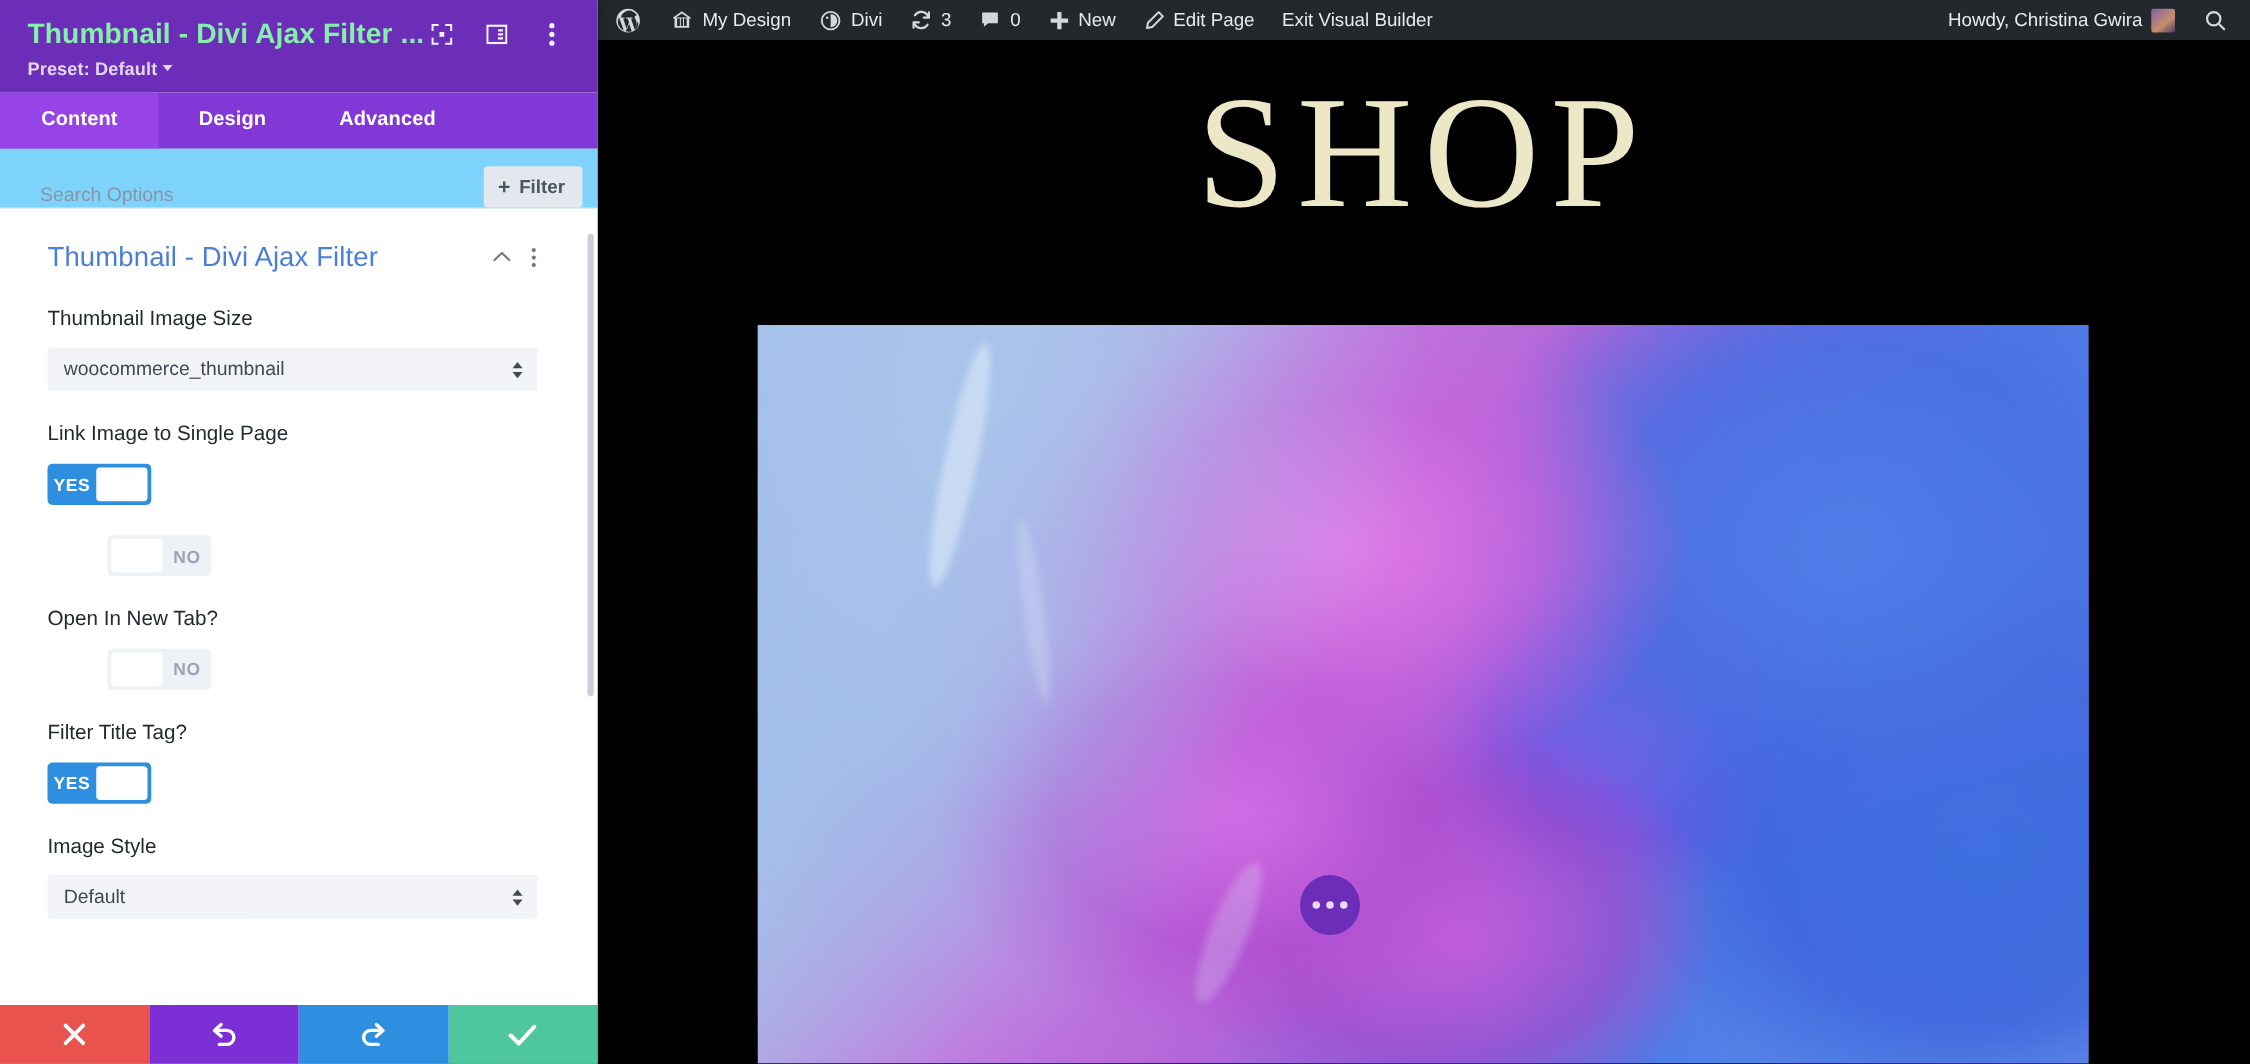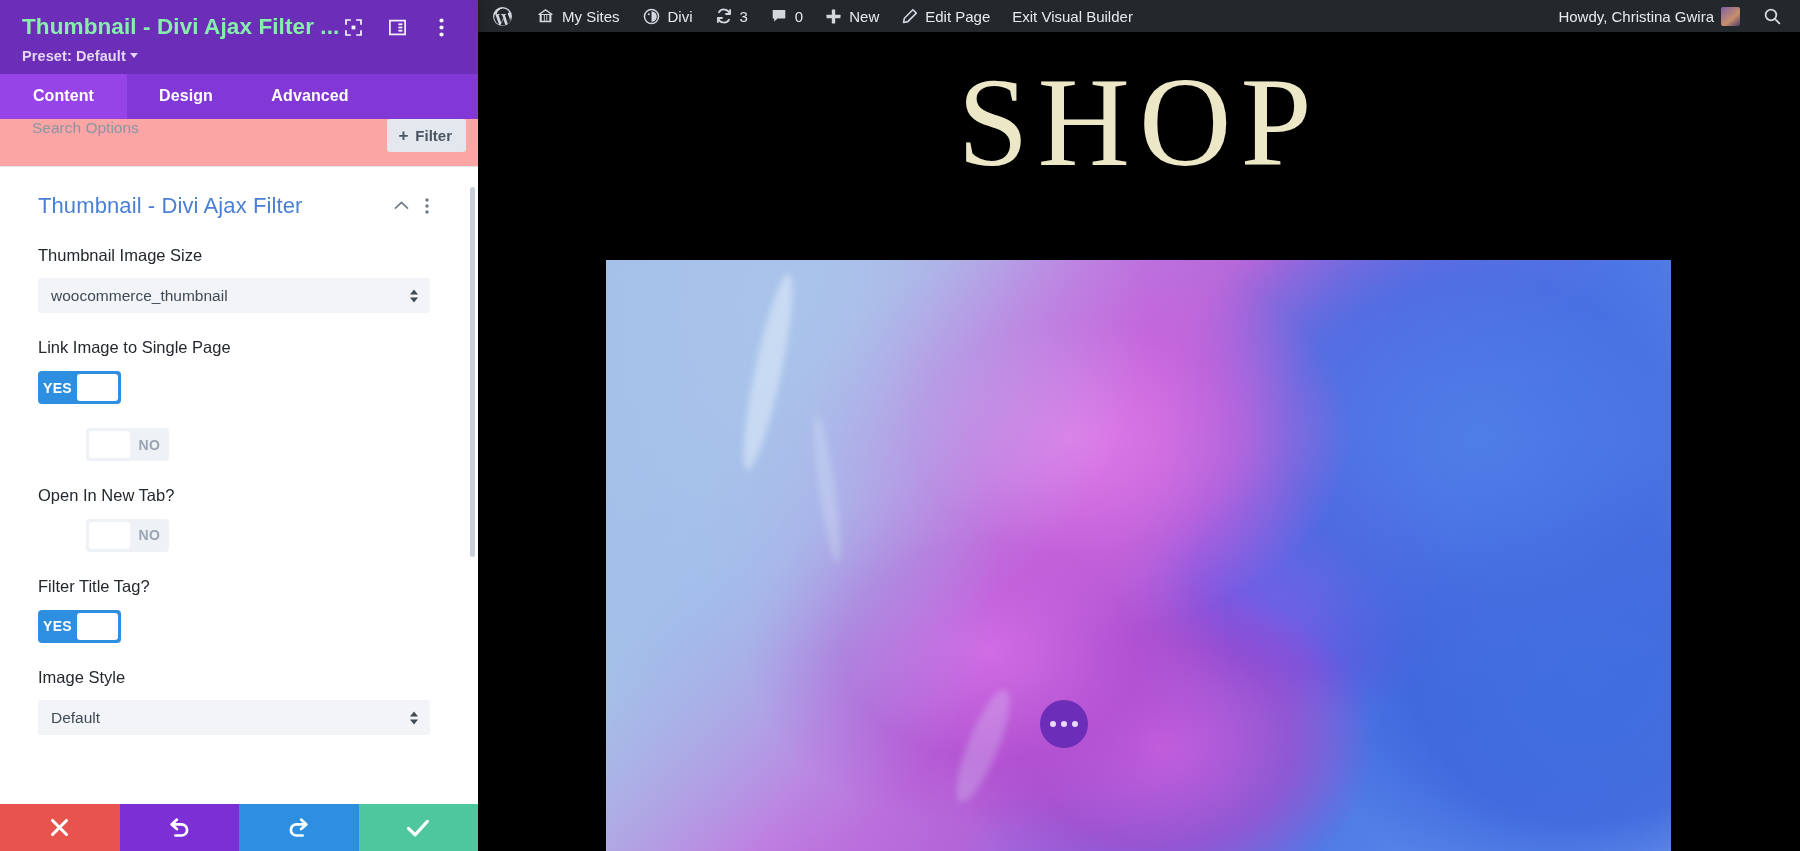--- a/index.html
+++ b/index.html
@@ -82,22 +82,22 @@
     text-align: center;
     cursor: pointer;
     letter-spacing: .1px;
   }
   .panel-tab.tab-content { width: 127px; background: #9644e8; }
   .panel-tab.tab-design  { width: 118px; }
   .panel-tab.tab-advanced{ width: 130px; }
 
   
   .search-row {
-    display: flex; align-items: flex-start;
-    background: #fca5a5;
+    display: flex; align-items: flex-end;
+    background: #7dd3fc;
     border-bottom: 1px solid #e3e7ed;
     padding: 0 12px 0 0;
     height: 48px;
     flex: 0 0 auto;
   }
   .search-input {
     flex: 1 1 auto;
     border: 0; outline: 0;
     background: transparent;
     font-family: "Liberation Sans", sans-serif;
@@ -496,21 +496,21 @@
         </svg>
       </span>
     </div>
 
     <div class="ab-item">
       <span class="ab-icon">
         <svg width="19" height="19" viewBox="0 0 20 20" fill="#d3d8dd">
           <path d="M10 2.2L2.6 7.4v.9h1.2V16h12.4V8.3h1.2v-.9L10 2.2zm-4 12.4V8.3h2.3v6.3H6zm3.2 0V8.3h1.7v6.3H9.2zm2.6 0V8.3H14v6.3h-2.2zM10 3.9l5 3.5H5l5-3.5z"></path>
         </svg>
       </span>
-      <span>My Sites</span>
+      <span>My Design</span>
     </div>
 
     <div class="ab-item">
       <span class="ab-icon">
         <svg width="19" height="19" viewBox="0 0 20 20" fill="#d3d8dd">
           <circle cx="10" cy="10" r="8.2"></circle>
           <circle cx="10" cy="10" r="6.6" fill="#23282d"></circle>
           <path d="M10 4.4a5.6 5.6 0 0 1 0 11.2V4.4z" fill="#d3d8dd"></path>
           <circle cx="7.1" cy="7.6" r="1.1" fill="#d3d8dd"></circle>
         </svg>

